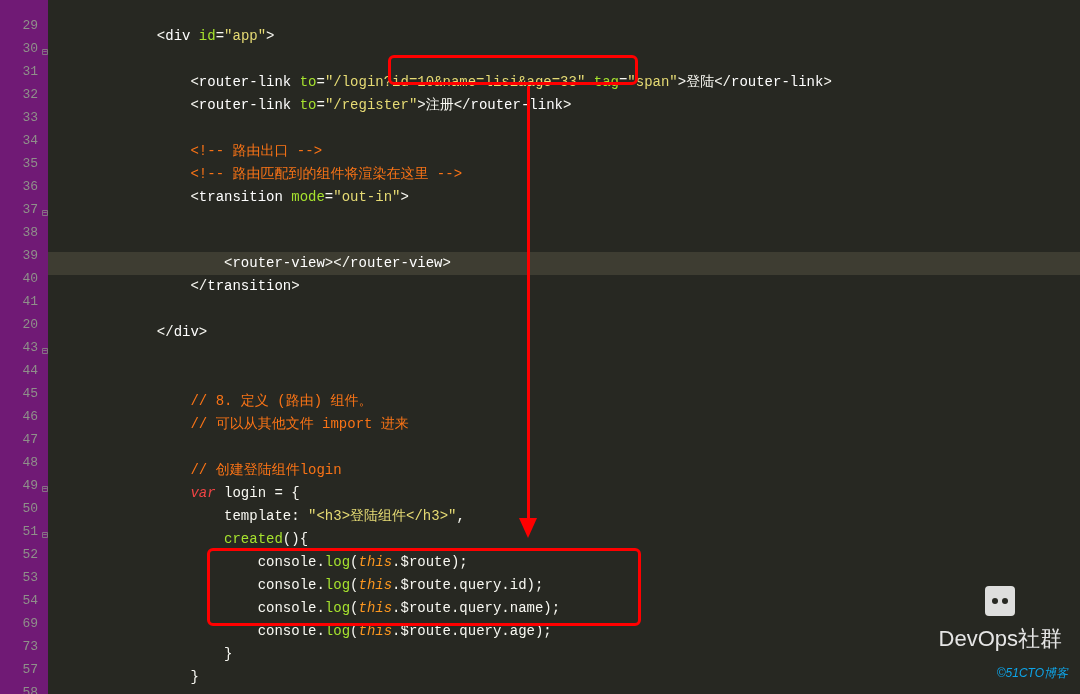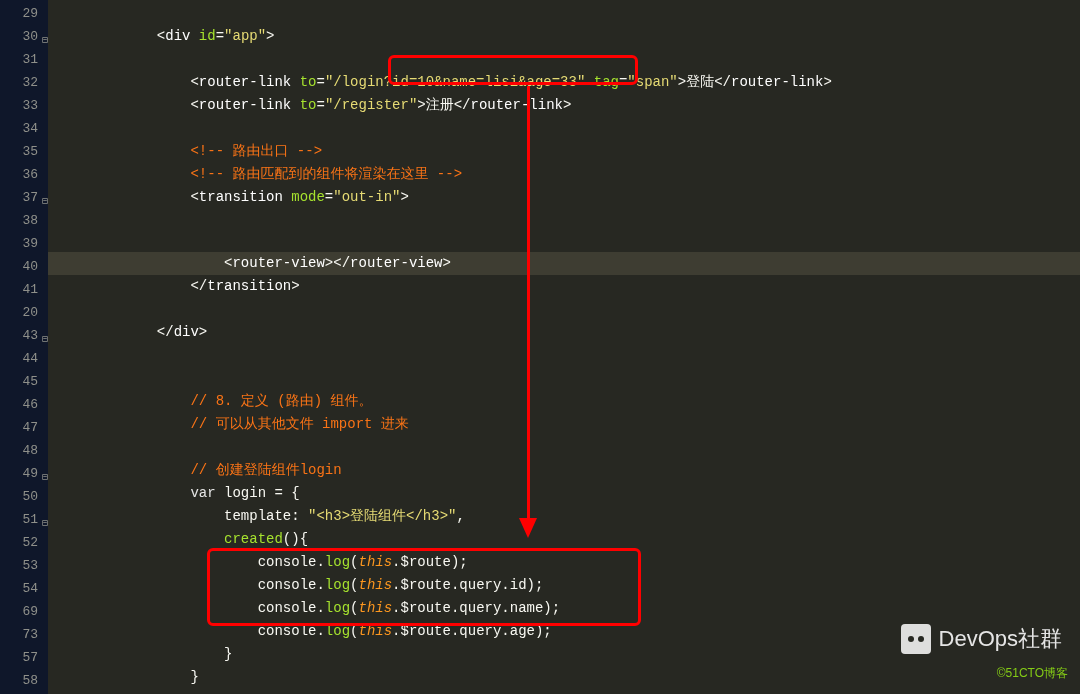--- a/index.html
+++ b/index.html
@@ -12,24 +12,24 @@
     width: 1080px;
     height: 694px;
     position: relative;
   }
   .editor {
     display: flex;
     width: 100%;
     height: 100%;
   }
   .gutter {
-    background: #0f172a;
+    background: #701a75;
     color: #8f908a;
     text-align: right;
-    padding: 2px 10px 0 6px;
+    padding: 14px 10px 0 6px;
     user-select: none;
     flex: 0 0 48px;
     line-height: 23px;
     font-size: 13px;
   }
   .gutter .ln { display: block; height: 23px; position: relative; }
   .fold {
     position: absolute;
     right: -10px;
     top: 4px;
@@ -49,21 +49,21 @@
     line-height: 23px;
     white-space: pre;
     padding-left: 8px;
   }
   .row.hl { background: #3e3d32; margin-top: 43px; }
   .tag   { color: #ffffff; }
   .attr  { color: #a6e22e; }
   .str   { color: #e6db74; }
   .pun   { color: #f8f8f2; }
   .cmt   { color: #f97316; }
-  .kwvar { color: #e5e5e5; }
+  .kwvar { color: #ef4444; font-style: italic; }
   .nm    { color: #f8f8f2; }
   .fn    { color: #a6e22e; }
   .this  { color: #fd971f; font-style: italic; }
   .lt    { color: #f8f8f2; }
 
   .box1 {
     position: absolute;
     border: 3px solid #ff0000;
     border-radius: 6px;
     pointer-events: none;
@@ -87,40 +87,42 @@
     right: 18px;
     bottom: 40px;
     color: #f0f0f0;
     font-family: "Microsoft YaHei", Arial, sans-serif;
     font-size: 22px;
     font-weight: 500;
     display: flex;
     align-items: center;
     gap: 8px;
     opacity: 0.95;
+    flex-direction: column;
   }
   .wm-ico {
     width: 30px; height: 30px;
     border-radius: 4px;
     background: #e8e8e8;
     position: relative;
   }
   .wm-ico::before, .wm-ico::after {
     content:""; position:absolute; background:#272822; border-radius:50%;
     width:6px; height:6px;
   }
   .wm-ico::before { left:7px; top:12px; }
   .wm-ico::after  { right:7px; top:12px; }
   .wm2 {
     position: absolute;
     right: 12px;
     bottom: 12px;
-    color: #84cc16;
+    color: #0ea5e9;
     font-family: "Microsoft YaHei", Arial, sans-serif;
     font-size: 12px;
+    font-style: italic;
   }
 </style>
 </head>
 <body>
 
 <div class="editor">
   <div class="gutter" id="gutter">
       <span class="ln">29</span>
       <span class="ln">30<span class="fold">⊟</span></span>
       <span class="ln">31</span>

